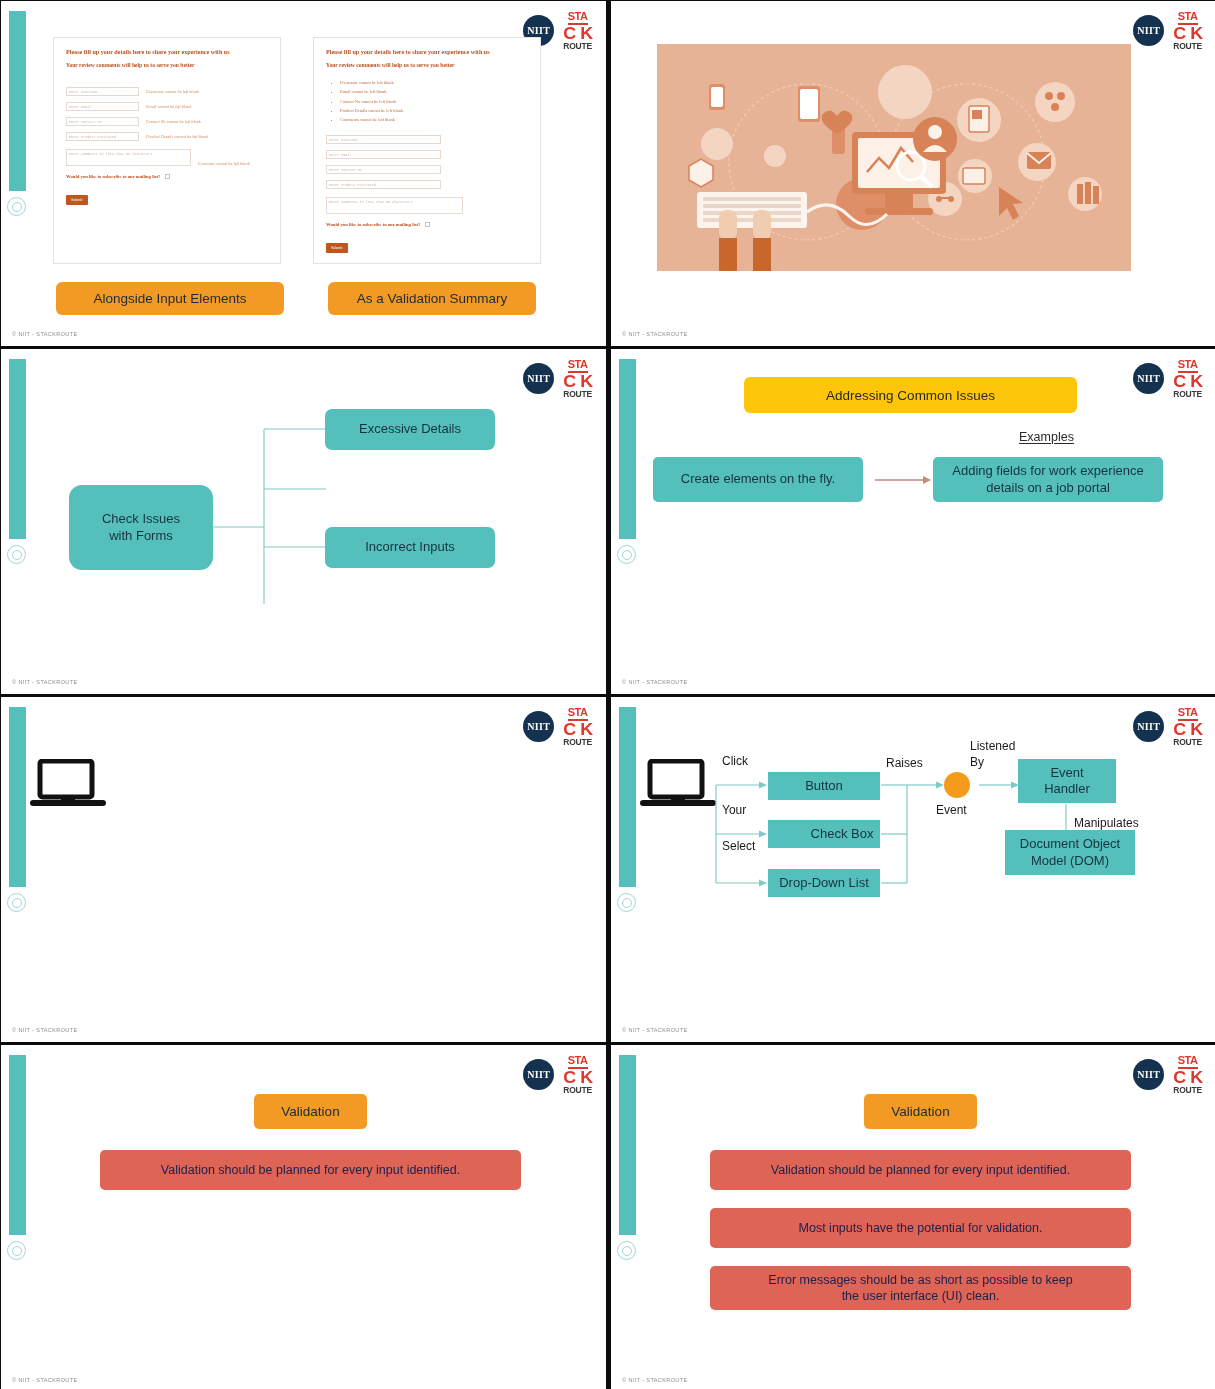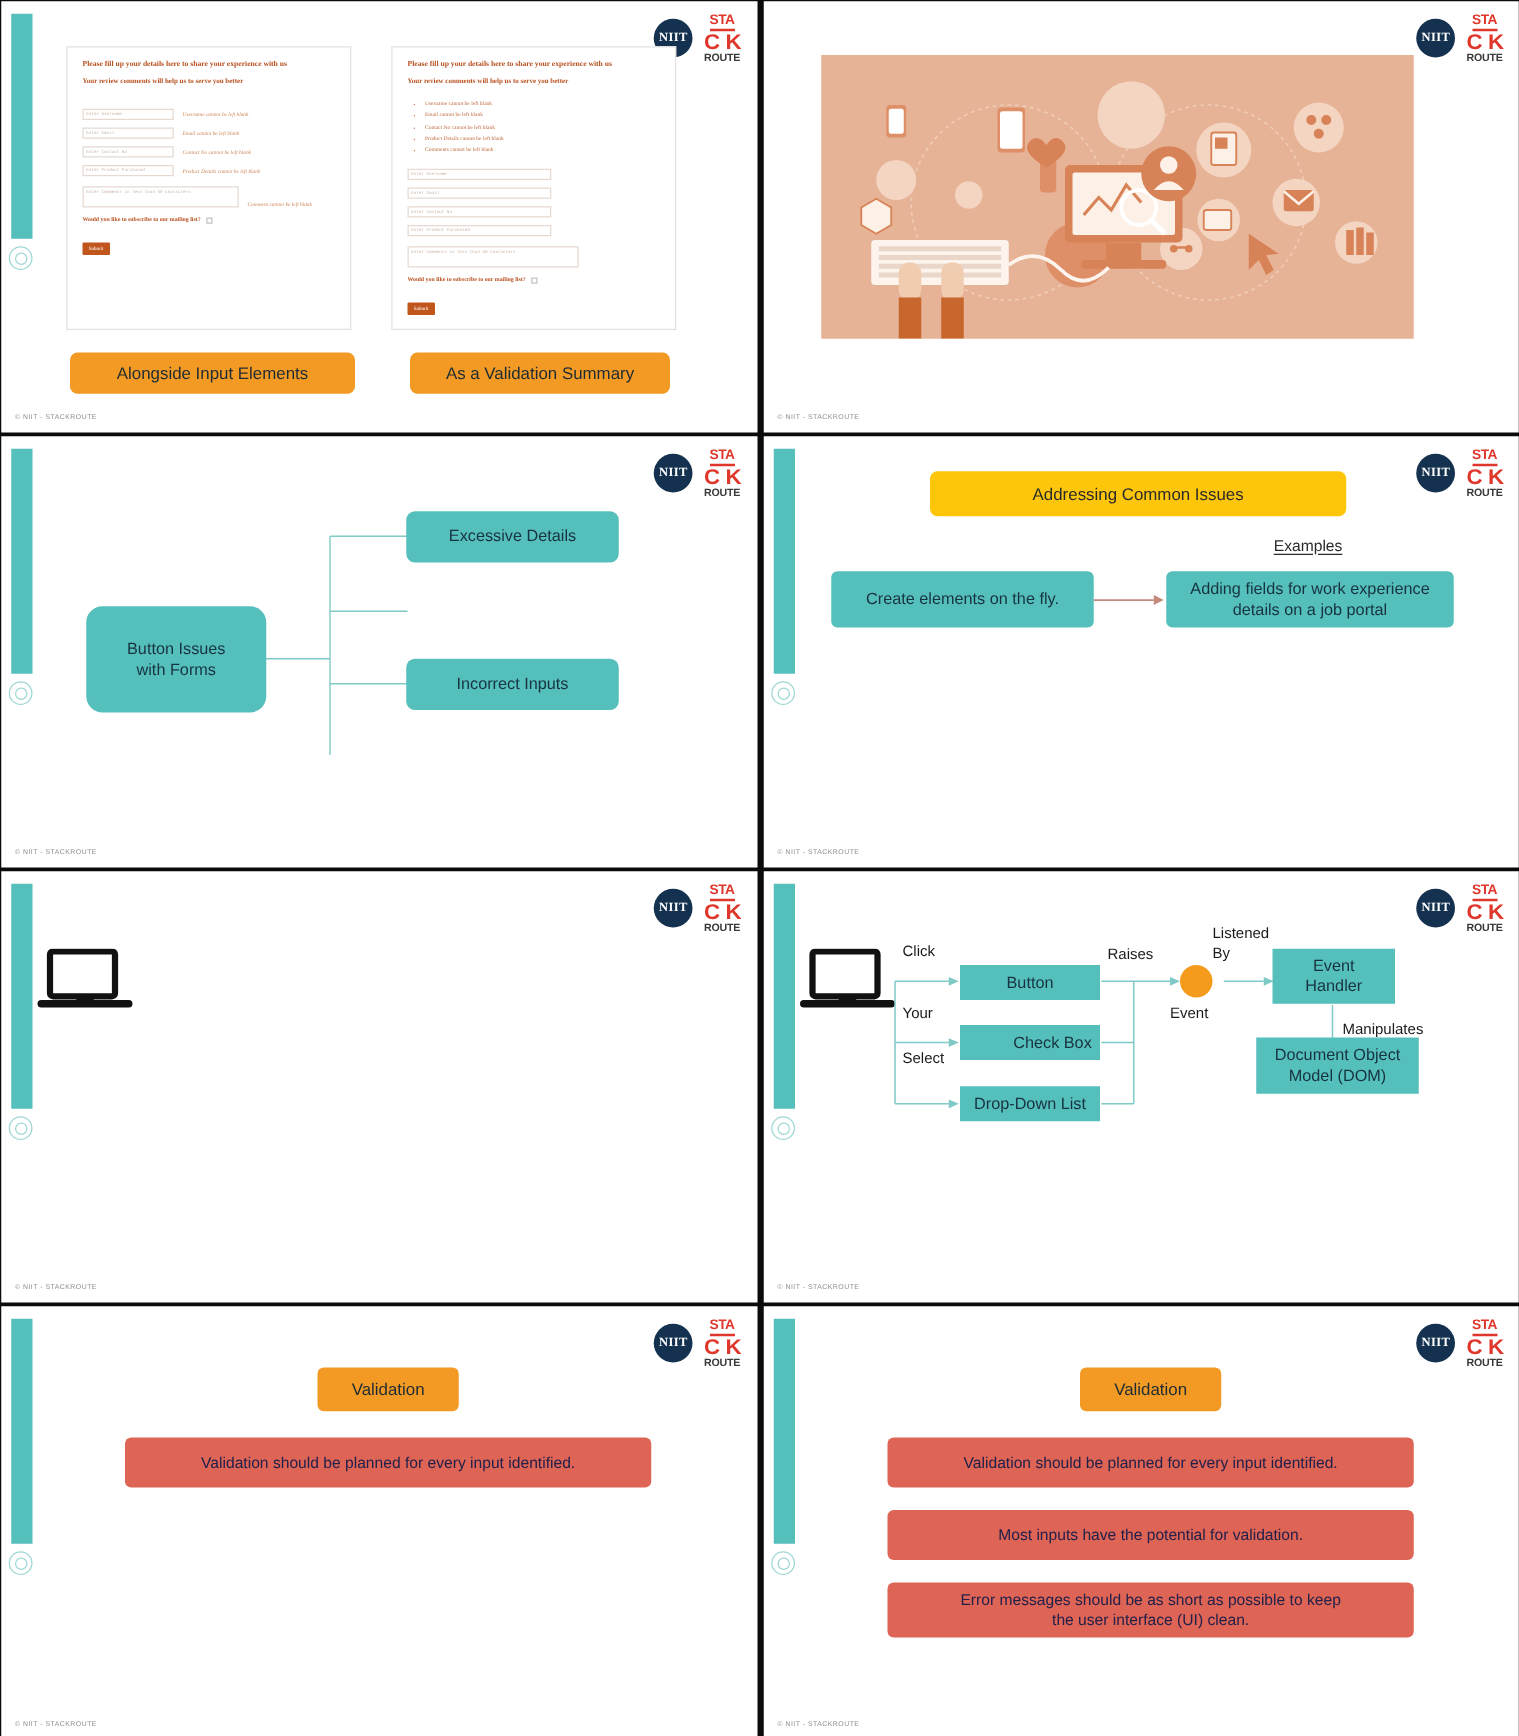--- a/index.html
+++ b/index.html
@@ -348,21 +348,21 @@
       <g stroke="#7fc9c6" stroke-width="1.1" fill="none">
         <line x1="211" y1="178" x2="263" y2="178"></line>
         <line x1="263" y1="80" x2="263" y2="255"></line>
         <line x1="263" y1="80" x2="325" y2="80"></line>
         <line x1="263" y1="140" x2="325" y2="140"></line>
         <line x1="263" y1="198" x2="325" y2="198"></line>
       </g>
     </svg>
 
     <div class="tbox" style="left:68px; top:136px; width:144px; height:85px; border-radius:13px; flex-direction:column;">
-      <span>Button Issues</span>
+      <span>Check Issues</span>
       <span>with Forms</span>
     </div>
 
     <div class="tbox" style="left:324px; top:410px; width:0; height:0;"></div>
 
     <div class="tbox" style="left:324px; top:60px; width:170px; height:41px; border-radius:7px;">Excessive Details</div>
     <div class="tbox" style="left:324px; top:178px; width:170px; height:41px; border-radius:7px;">Incorrect Inputs</div>
 
     <div class="footer">© NIIT - STACKROUTE</div>
   </div>
@@ -376,21 +376,21 @@
         <span class="l1">STA</span>
         <span class="l2">C K</span>
         <span class="l3">ROUTE</span>
       </div>
     </div>
 
     <div class="yellowhdr" style="left:133px; top:28px; width:333px; height:36px;">Addressing Common Issues</div>
 
     <div class="examples" style="left:408px; top:81px;">Examples</div>
 
-    <div class="tbox" style="left:42px; top:108px; width:210px; height:45px; border-radius:5px;margin-left:12px;">Create elements on the fly.</div>
+    <div class="tbox" style="left:42px; top:108px; width:210px; height:45px; border-radius:5px;">Create elements on the fly.</div>
 
     <svg style="position:absolute; left:262px; top:120px;" width="60" height="22">
       <line x1="2" y1="11" x2="50" y2="11" stroke="#c48a7e" stroke-width="1.4"></line>
       <polygon points="50,7 58,11 50,15" fill="#c48a7e"></polygon>
     </svg>
 
     <div class="tbox" style="left:322px; top:108px; width:230px; height:45px; border-radius:5px; flex-direction:column;">
       <span>Adding fields for work experience</span>
       <span>details on a job portal</span>
     </div>

